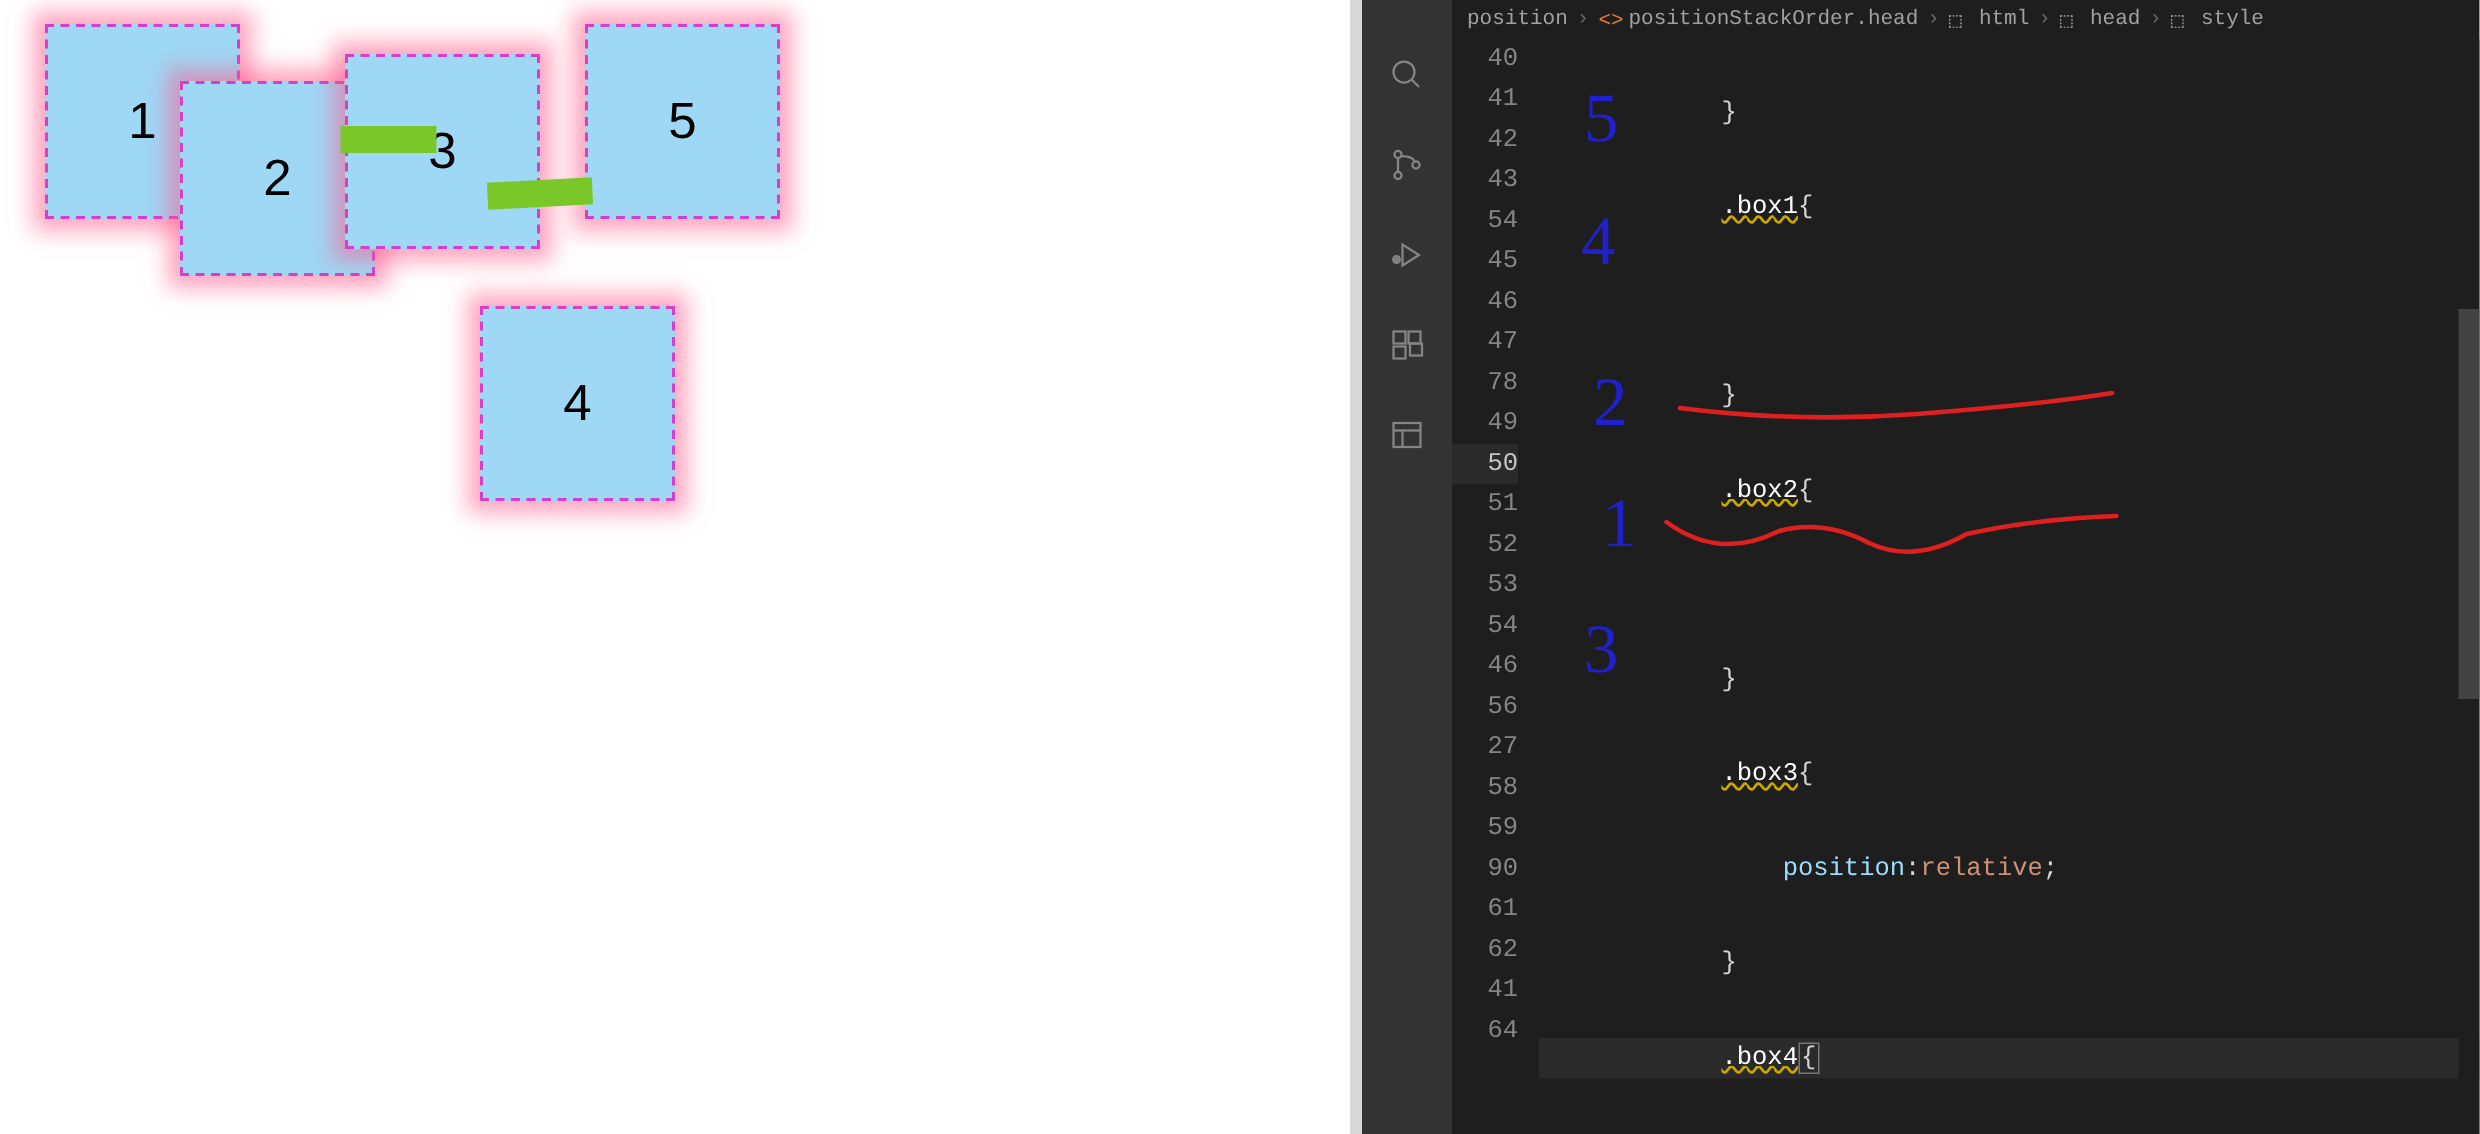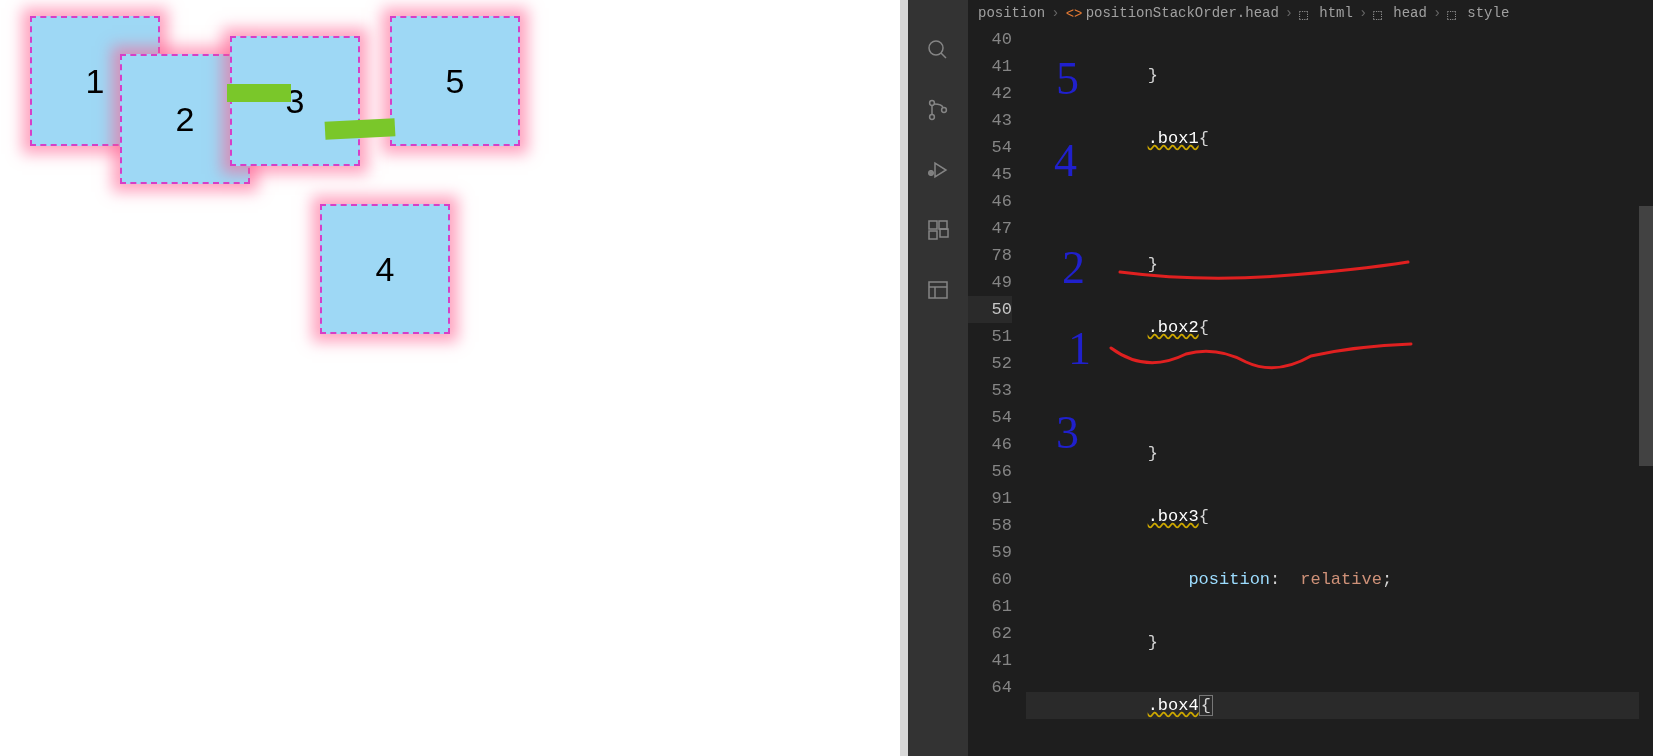--- a/index.html
+++ b/index.html
@@ -54,21 +54,21 @@
   .code { position: absolute; left: 58px; right: 0; top: 0; white-space: pre; }
   .line { height: 27px; line-height: 27px; font-size: 17px; position: relative; }
   .code .line { padding-left: 40px; }
   .hl-line { background: #2a2a2a; }
   .lnum { color: #858585; user-select: none; text-align: center; }
   .lnum.active { color: #c6c6c6; }
 
   .tok-sel { color: #ffffff; text-decoration-line: underline; text-decoration-style: wavy; text-decoration-color: #cca700; text-decoration-skip-ink: none; }
   .tok-brace { color: #d4d4d4; }
   .tok-prop { color: #9cdcfe; }
-  .tok-val { color: #ce9178; margin-left: 20px; }
+  .tok-val { color: #ce9178; }
   .tok-punc { color: #d4d4d4; }
 
   .bracket-box { border: 1px solid #777; padding: 0 1px; }
 
   
   .annot { position: absolute; pointer-events: none; }
   .annot.blue-num { font-family: "Comic Sans MS", cursive; font-size: 46px; font-weight: 400; color: #2020cc; }
   .red-stroke { stroke: #e02020; stroke-width: 3; fill: none; stroke-linecap: round; }
 
   .scroll-track { position: absolute; right: 0; top: 26px; bottom:0; width: 14px; background: #1e1e1e; }
@@ -174,24 +174,24 @@
           <div class="line"><span class="lnum">47</span></div>
           <div class="line"><span class="lnum">78</span></div>
           <div class="line"><span class="lnum">49</span></div>
           <div class="line hl-line"><span class="lnum active">50</span></div>
           <div class="line"><span class="lnum">51</span></div>
           <div class="line"><span class="lnum">52</span></div>
           <div class="line"><span class="lnum">53</span></div>
           <div class="line"><span class="lnum">54</span></div>
           <div class="line"><span class="lnum">46</span></div>
           <div class="line"><span class="lnum">56</span></div>
-          <div class="line"><span class="lnum">91</span></div>
+          <div class="line"><span class="lnum">27</span></div>
           <div class="line"><span class="lnum">58</span></div>
           <div class="line"><span class="lnum">59</span></div>
-          <div class="line"><span class="lnum">60</span></div>
+          <div class="line"><span class="lnum">90</span></div>
           <div class="line"><span class="lnum">61</span></div>
           <div class="line"><span class="lnum">62</span></div>
           <div class="line"><span class="lnum">41</span></div>
           <div class="line"><span class="lnum">64</span></div>
         </div>
         <div class="code">
           <div class="line">        <span class="tok-brace">}</span></div>
           <div class="line">        <span class="tok-sel">.box1</span><span class="tok-brace">{</span></div>
           <div class="line"></div>
           <div class="line">        <span class="tok-brace">}</span></div>

